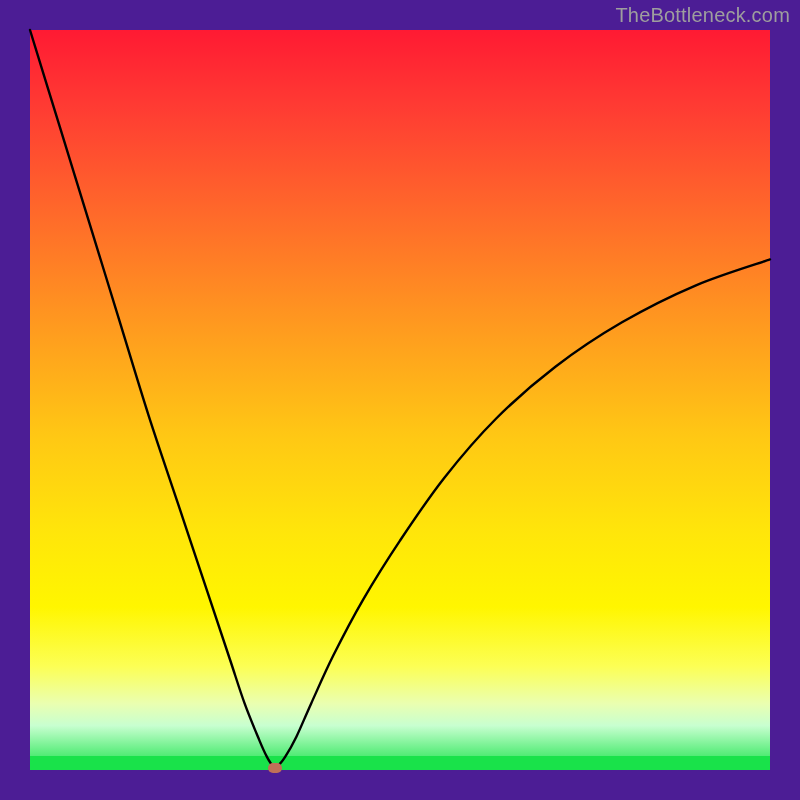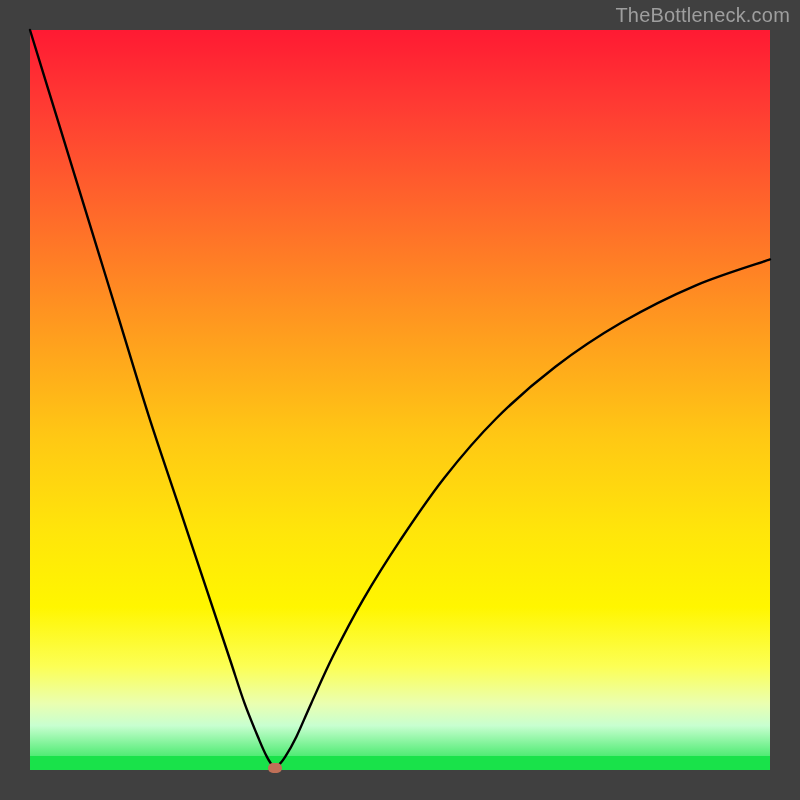--- a/index.html
+++ b/index.html
@@ -8,21 +8,21 @@
     width: 800px;
     height: 800px;
     overflow: hidden;
     background: #000;
     font-family: Arial, Helvetica, sans-serif;
   }
   .frame {
     position: relative;
     width: 800px;
     height: 800px;
-    background: #404040;
+    background: #4c1d95;
   }
   .plot-area {
     position: absolute;
     left: 30px;
     top: 30px;
     width: 740px;
     height: 740px;
     background: linear-gradient(
       to bottom,
       #ff1a33 0%,

